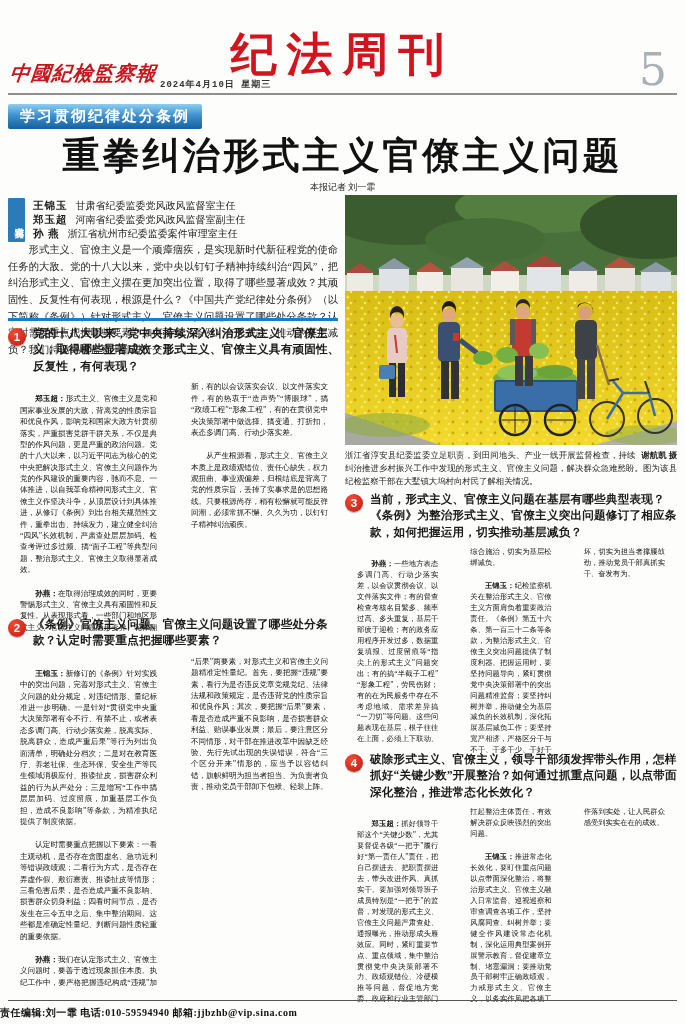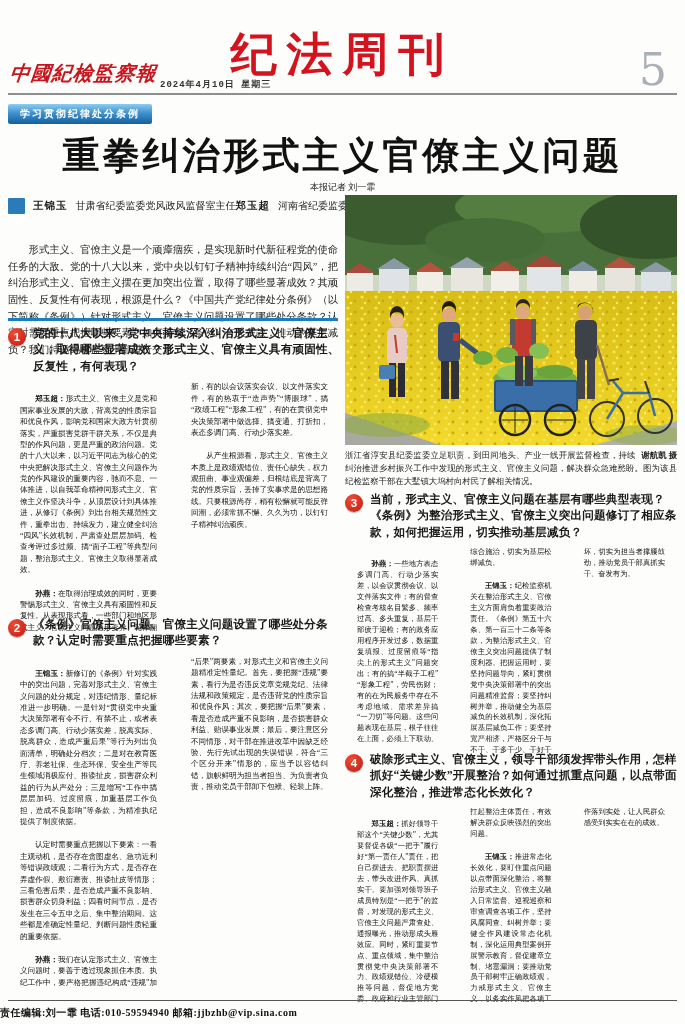--- a/index.html
+++ b/index.html
@@ -11,31 +11,31 @@
   .logo{position:absolute;left:10px;top:60px;font-size:20px;font-weight:900;color:#c8161e;
         font-style:italic;letter-spacing:1px;transform:skewX(-6deg);}
   .date-line{position:absolute;left:160px;top:78px;font-size:9px;font-weight:700;color:#333;
         font-family:Liberation Mono, monospace;letter-spacing:1px;}
   .page-number{position:absolute;right:18px;top:44px;font-size:44px;color:#a9b0b6;
         font-family:"DejaVu Serif",serif;}
   .head-rule{position:absolute;left:8px;right:8px;top:93px;height:2px;background:#8f8f8f;}
   
   .series-banner{position:absolute;left:8px;top:104px;padding:3px 12px;
         background:linear-gradient(180deg,#8ecdf0 0%,#3e92cf 45%,#15609f 100%);
-        color:#fff;font-weight:700;font-size:10px;letter-spacing:2px;
+        color:#fff;font-weight:700;font-size:15px;letter-spacing:2px;
         font-family:"Liberation Sans",sans-serif;border-radius:2px;}
   .headline{position:absolute;left:0;top:131px;width:100%;text-align:center;
         font-size:37px;font-weight:900;letter-spacing:3px;color:#111;}
   .byline{position:absolute;left:0;top:181px;width:100%;text-align:center;font-size:9px;color:#222;}
   
   .guests{position:absolute;left:8px;top:198px;width:330px;display:flex;gap:8px;}
   .guest-label{flex:0 0 15px;background:#2b7bb9;color:#fff;font-size:10px;line-height:1.05;
         writing-mode:vertical-rl;text-orientation:upright;text-align:center;padding:3px 1px;
         font-family:"Liberation Sans",sans-serif;border-radius:1px;}
-  .guest-rows{display:flex;flex-direction:row;justify-content:space-between;padding:1px 0;}
+  .guest-rows{display:flex;flex-direction:column;justify-content:space-between;padding:1px 0;}
   .guest-row{font-size:10px;line-height:14px;white-space:nowrap;}
   .guest-row b{font-size:10.5px;margin-right:8px;letter-spacing:1px;}
   
   .intro{position:absolute;left:8px;top:242px;width:330px;font-size:10.3px;line-height:1.62;
         text-align:justify;color:#222;}
   .intro p{margin:0;text-indent:2em;}
   .intro-rule{position:absolute;left:8px;top:318px;width:330px;height:3px;background:#1a7ec2;}
   
   .photo{position:absolute;left:345px;top:195px;width:332px;height:250px;overflow:hidden;background:#cfd8c2;}
   .caption{position:absolute;left:345px;top:449px;width:332px;font-size:8.4px;line-height:1.55;

